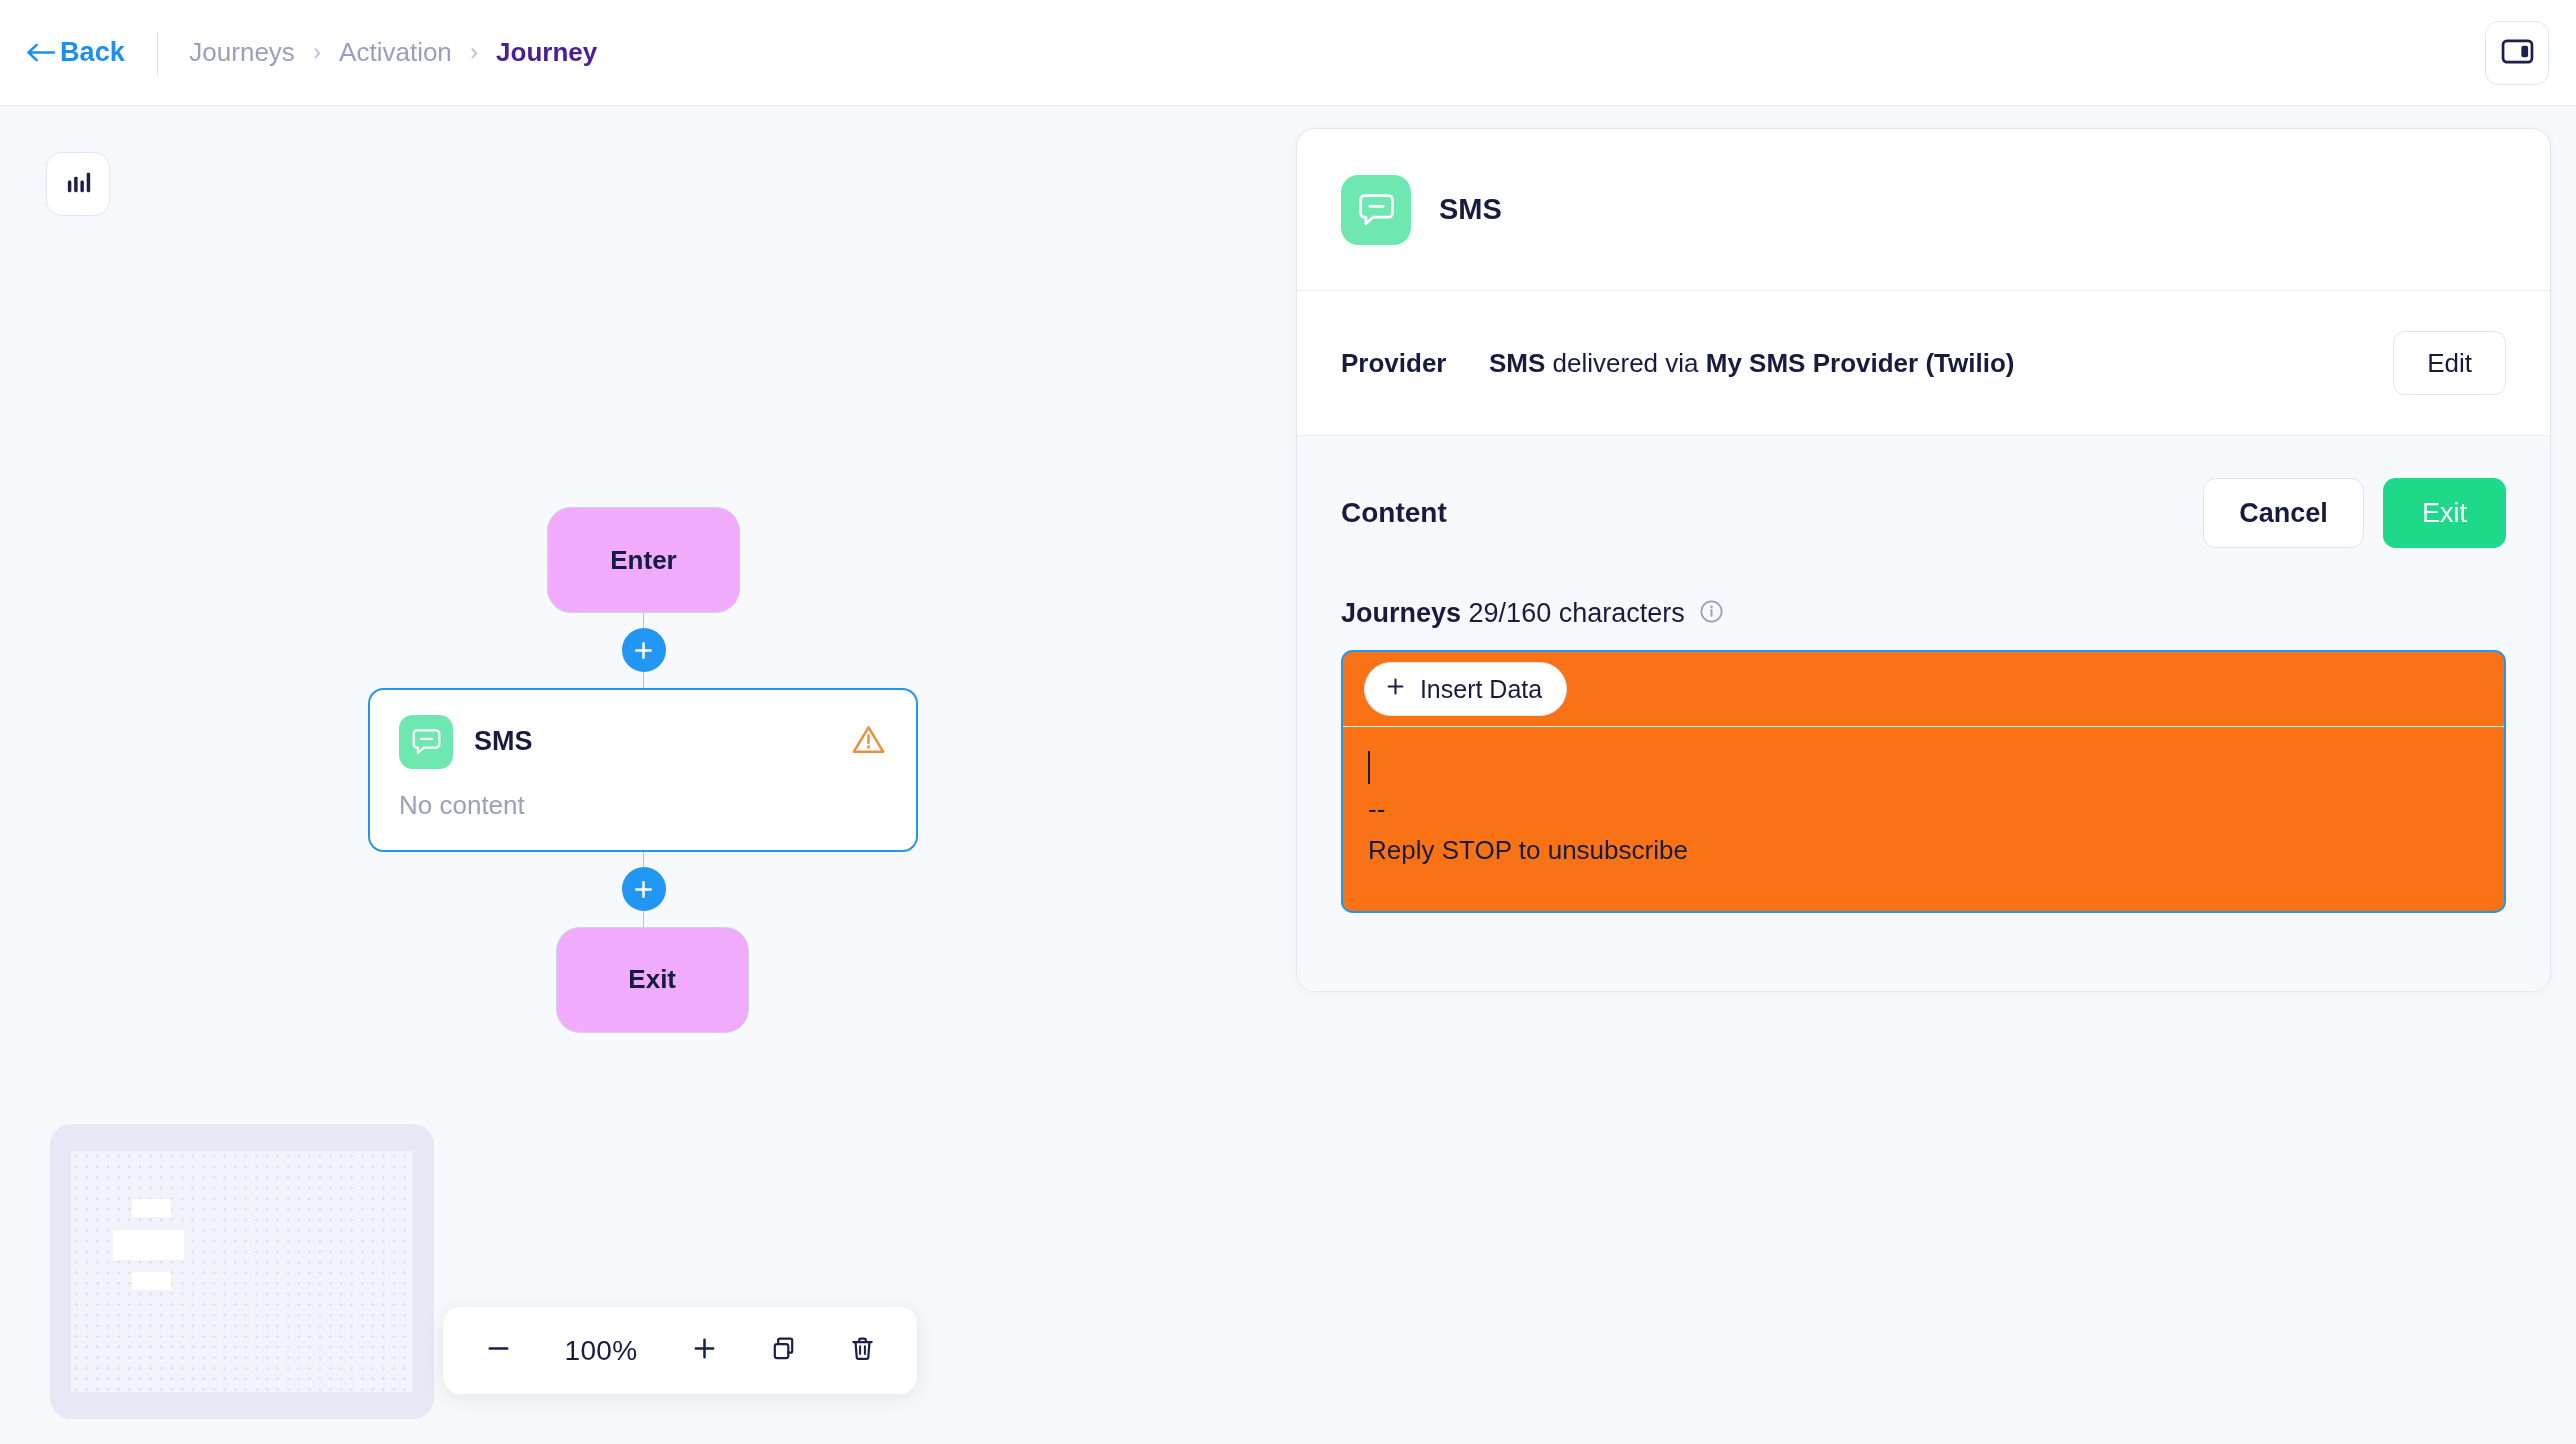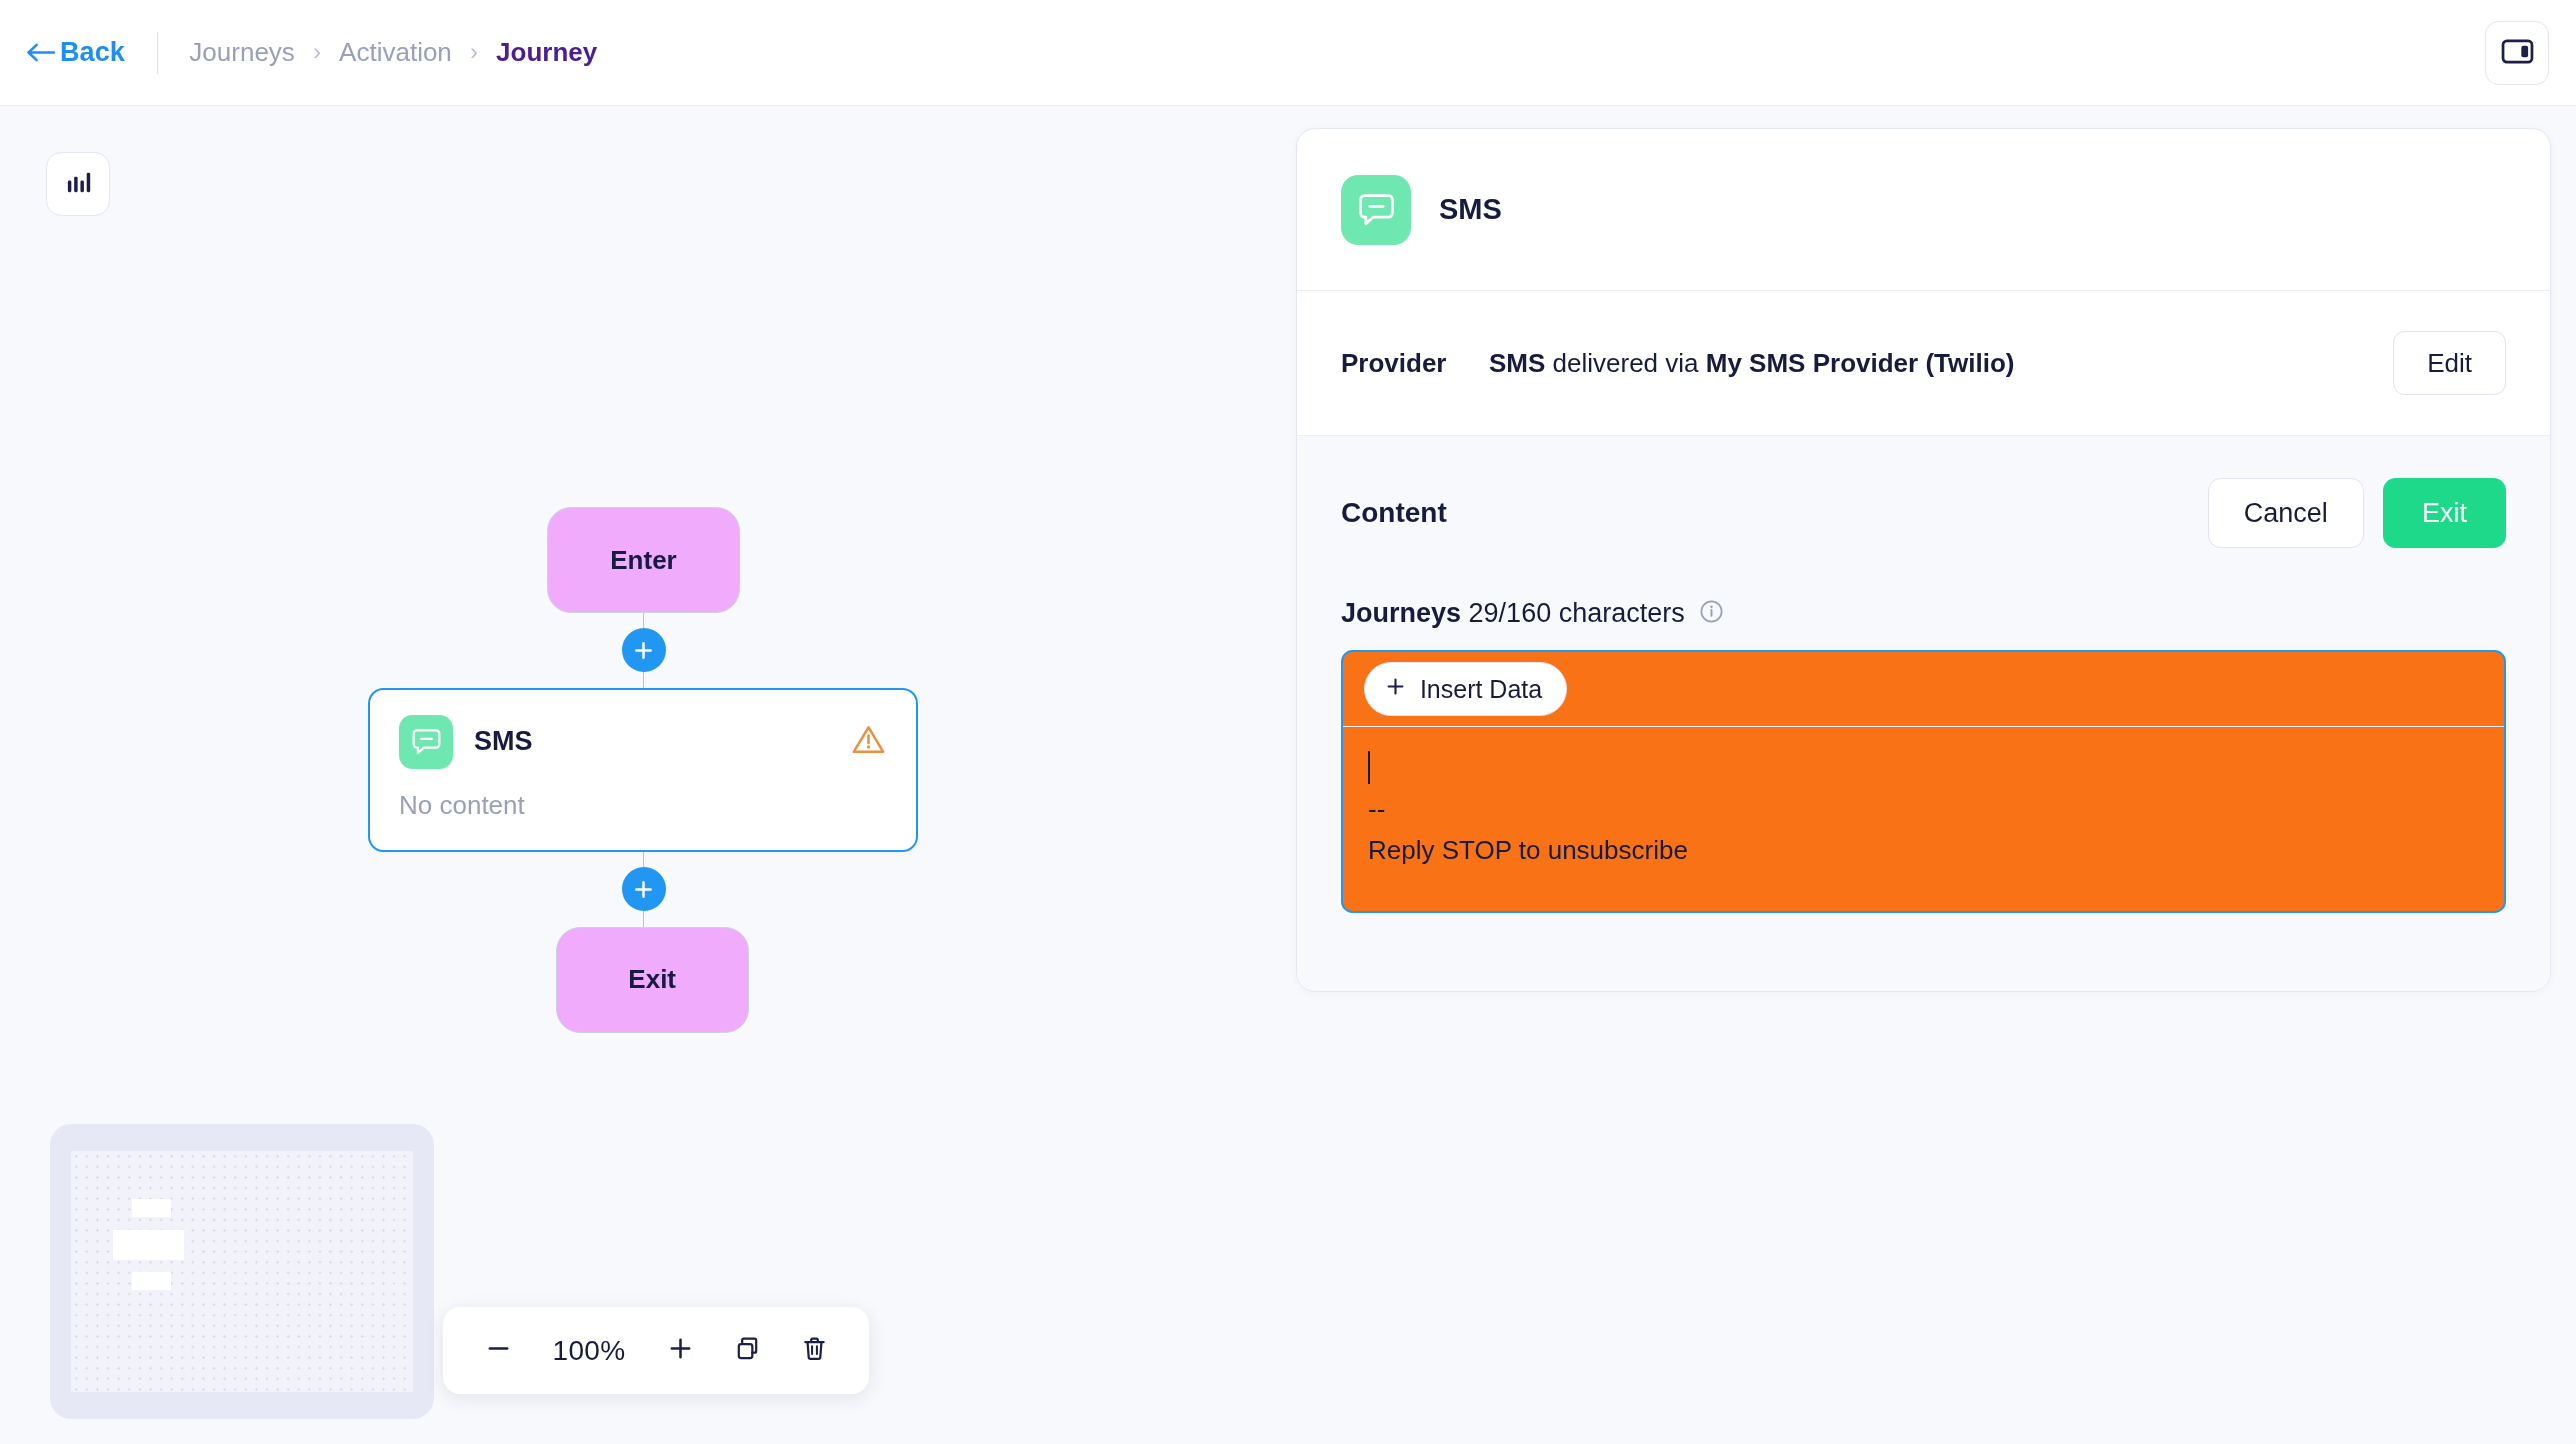--- a/index.html
+++ b/index.html
@@ -106,21 +106,21 @@
   .mm-node { position: absolute; background: #ffffff; }
   .mm-a { left: 61px; top: 48px; width: 39px; height: 18.3px; }
   .mm-b { left: 42px; top: 79px; width: 71px; height: 30px; }
   .mm-c { left: 61px; top: 121px; width: 39px; height: 18.3px; }
 
   
   .zoombar {
     position: absolute; left: 443px; bottom: 50px;
     height: 87px; background: #fff; border-radius: 17.4px;
     box-shadow: 0 3.9px 19.3px rgba(30,40,90,.10);
-    display: flex; align-items: center; padding: 0 25px; gap: 7px;
+    display: flex; align-items: center; padding: 0 25px; gap: 19px;
   }
   .zb-btn {
     width: 60px; height: 60px; display: flex; align-items: center;
     justify-content: center; cursor: pointer; border-radius: 9.7px;
   }
   .zb-level {
     font-size: 28px; color: #171c3f; min-width: 108px; text-align: center;
     letter-spacing: 0.3px;
   }
 
@@ -158,21 +158,21 @@
   }
   .sp-content {
     background: #f8f9fc; padding: 42px 44px 44px 44px; height: 555px;
   }
   .sp-content-head { display: flex; align-items: center; }
   .sp-content-title { font-size: 28px; font-weight: bold; color: #171c3f; }
   .btn-cancel {
     margin-left: auto; padding: 0 35px; height: 70px; background: #fff;
     border: 1.4px solid #e0e3f1; border-radius: 12.6px; cursor: pointer;
     font-size: 27px; color: #171c3f; font-family: inherit;
-    display: flex; align-items: center;
+    display: flex; align-items: center; font-weight: bold;
   }
   .btn-save {
     margin-left: 19.3px; padding: 0 39px; height: 70px; background: #1fd98b;
     border: none; border-radius: 12.6px; cursor: pointer;
     font-size: 27px; color: #fff; font-family: inherit; font-weight: normal;
     display: flex; align-items: center;
   }
   .msg-label-row { display: flex; align-items: center; margin-top: 50px; }
   .msg-label { font-size: 27px; color: #171c3f; }
   .msg-label b { font-weight: bold; }

